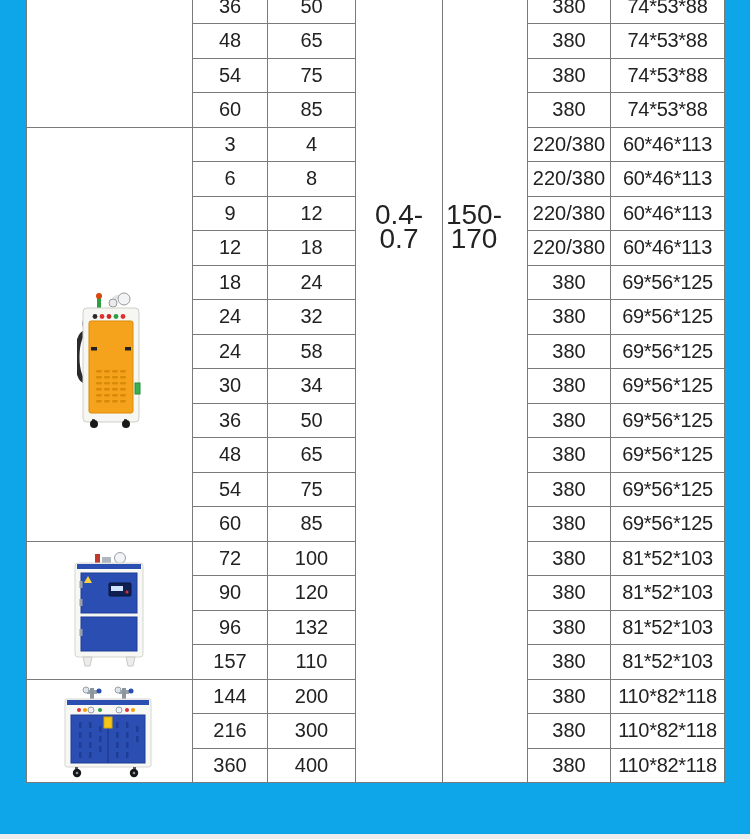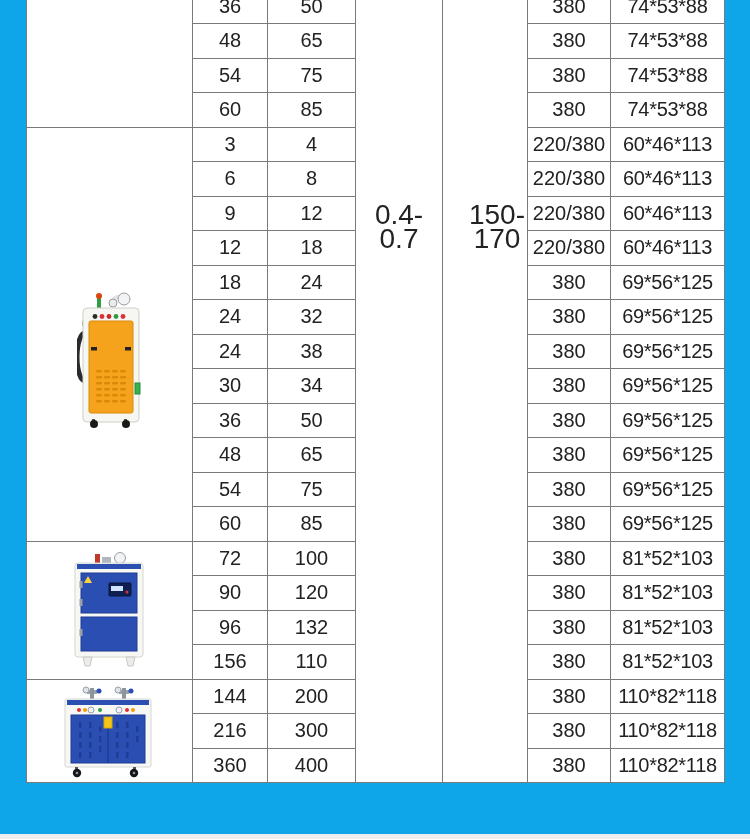--- a/index.html
+++ b/index.html
@@ -38,21 +38,21 @@
   td.merge-col { background: #ffffff; }
   .float-label {
     position: absolute;
     font-size: 28px;
     color: #222222;
     line-height: 24px;
     text-align: center;
     z-index: 3;
   }
   .pressure-label { left: 356px; top: 203px; width: 86px; }
-  .temperature-label { left: 455px; top: 203px; width: 84px; }
+  .temperature-label { left: 432px; top: 203px; width: 84px; }
   .machine { position: absolute; z-index: 2; }
   .machine-yellow { left: 77px; top: 291px; }
   .machine-blue-small { left: 71px; top: 551px; }
   .machine-blue-wide { left: 63px; top: 686px; }
   .bottom-edge {
     position: absolute;
     left: 0; bottom: 0;
     width: 750px; height: 5px;
     background: #ededed;
   }
@@ -132,21 +132,21 @@
           <td class="c-dims">69*56*125</td>
         </tr>
         <tr>
           <td class="c-num">24</td>
           <td class="c-num">32</td>
           <td class="c-volt">380</td>
           <td class="c-dims">69*56*125</td>
         </tr>
         <tr>
           <td class="c-num">24</td>
-          <td class="c-num">38</td>
+          <td class="c-num">58</td>
           <td class="c-volt">380</td>
           <td class="c-dims">69*56*125</td>
         </tr>
         <tr>
           <td class="c-num">30</td>
           <td class="c-num">34</td>
           <td class="c-volt">380</td>
           <td class="c-dims">69*56*125</td>
         </tr>
         <tr>
@@ -186,21 +186,21 @@
           <td class="c-volt">380</td>
           <td class="c-dims">81*52*103</td>
         </tr>
         <tr>
           <td class="c-num">96</td>
           <td class="c-num">132</td>
           <td class="c-volt">380</td>
           <td class="c-dims">81*52*103</td>
         </tr>
         <tr>
-          <td class="c-num">156</td>
+          <td class="c-num">157</td>
           <td class="c-num">110</td>
           <td class="c-volt">380</td>
           <td class="c-dims">81*52*103</td>
         </tr>
         <tr>
           <td class="img-cell" rowspan="3"></td>
           <td class="c-num">144</td>
           <td class="c-num">200</td>
           <td class="c-volt">380</td>
           <td class="c-dims">110*82*118</td>

